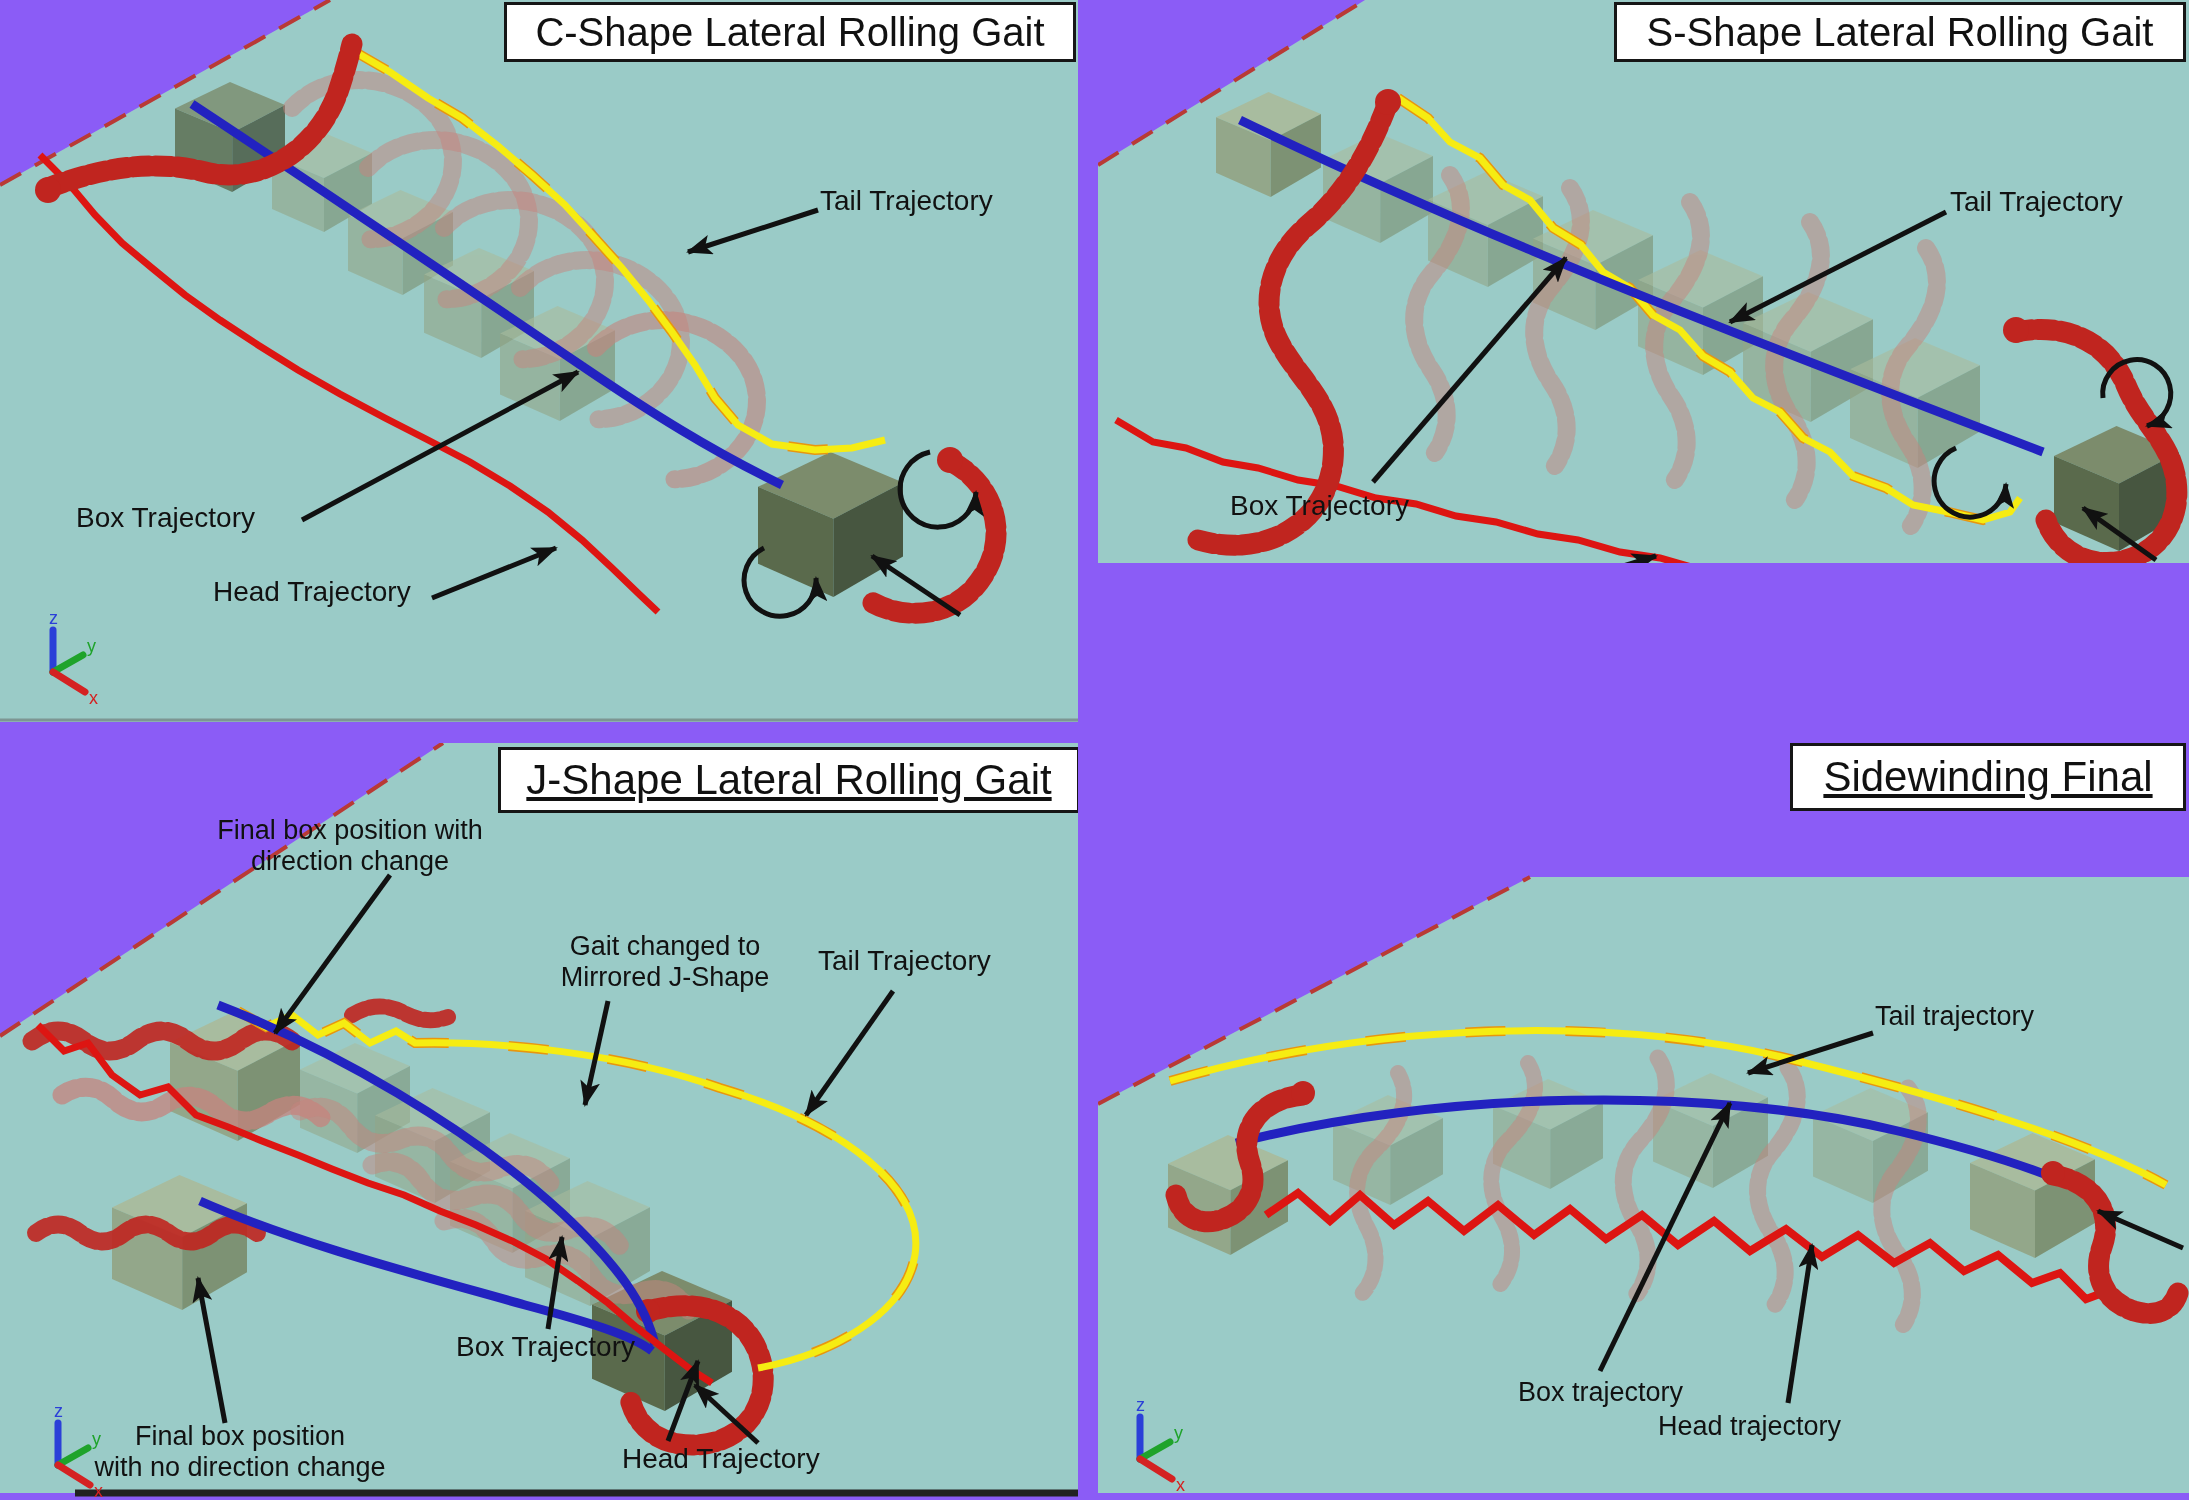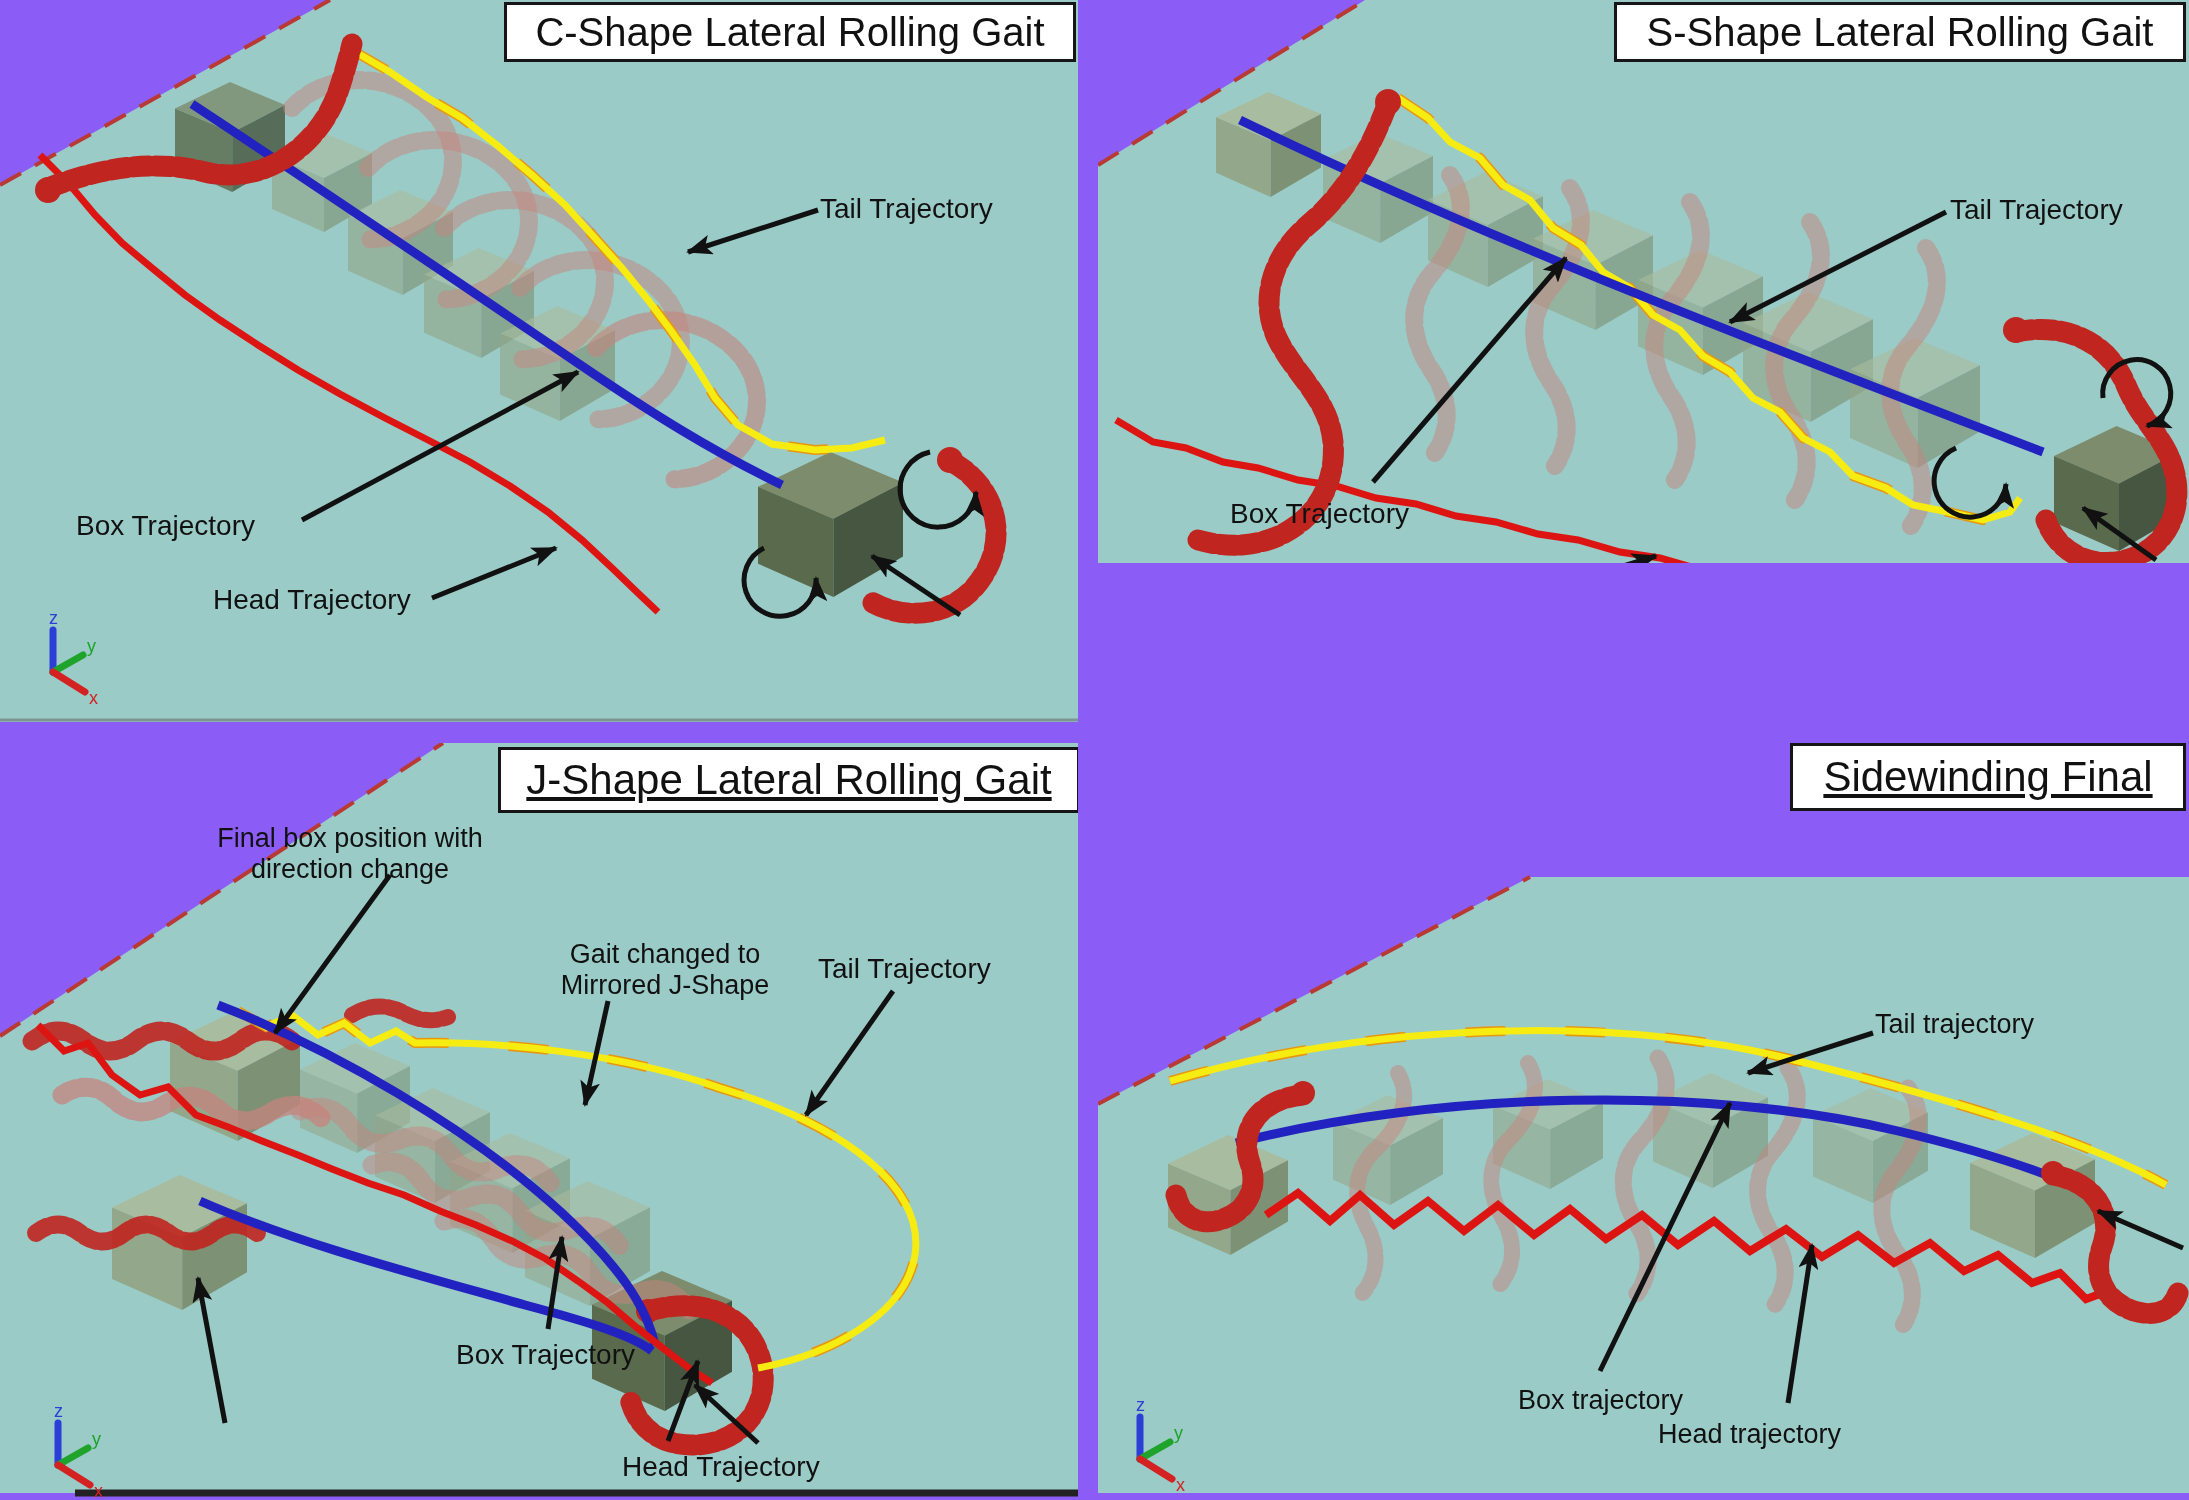--- a/index.html
+++ b/index.html
@@ -4,21 +4,21 @@
 <style>
   html,body{margin:0;padding:0;background:#fff;}
   body{font-family:"Liberation Sans","DejaVu Sans",sans-serif;color:#111;}
   .figure{position:relative;width:2189px;height:1500px;background:#8b5cf6;overflow:hidden;padding-left:7px;}
   .panel{position:absolute;overflow:hidden;}
   .panel svg.scene{position:absolute;left:0;top:0;}
   .title-box{position:absolute;background:#fff;border:3px solid #161616;display:flex;align-items:center;justify-content:center;white-space:nowrap;z-index:6;}
   .title-box span{display:block;}
   .t40{font-size:40px;}
   .t42{font-size:42px;text-decoration:underline;}
-  .anno{position:absolute;font-size:28px;line-height:1.15;color:#111;white-space:nowrap;z-index:5;margin-top:8px;}
+  .anno{position:absolute;font-size:28px;line-height:1.15;color:#111;white-space:nowrap;z-index:5;}
   .anno.center{white-space:normal;text-align:center;font-size:27px;}
   .anno.center span{display:block;}
   .hidden-defs{position:absolute;width:0;height:0;overflow:hidden;}
 </style>
 </head>
 <body>
 
 <svg class="hidden-defs" aria-hidden="true">
   <defs>
     <marker id="ah" viewBox="0 0 26 20" refX="24" refY="10" markerWidth="26" markerHeight="20" markerUnits="userSpaceOnUse" orient="auto-start-reverse">
@@ -191,20 +191,24 @@
       <span>Gait changed to</span>
       <span>Mirrored J-Shape</span>
     </div>
     <div class="anno center" style="left:200px;top:72px;width:300px;">
       <span>Final box position with</span>
       <span>direction change</span>
     </div>
     <div class="anno" style="left:818px;top:202px;">Tail Trajectory</div>
     <div class="anno" style="left:456px;top:588px;">Box Trajectory</div>
     <div class="anno" style="left:622px;top:700px;">Head Trajectory</div>
+    <div class="anno center" style="left:70px;top:678px;width:340px;">
+      <span>Final box position</span>
+      <span>with no direction change</span>
+    </div>
   </section>
 
   <section class="panel" style="left:1098px;top:743px;width:1091px;height:757px;">
     <svg class="scene" width="1091" height="757" viewBox="0 0 1091 757">
       <polygon points="0,361 432,134 1091,134 1091,750 0,750" fill="#9acbc7"></polygon>
       <line x1="0" y1="361" x2="432" y2="134" stroke="#b93a35" stroke-width="4" stroke-dasharray="24 16"></line>
 
       <use href="#boxSage" transform="translate(70,392) scale(1.2)" opacity="0.95"></use>
       <use href="#boxSage" transform="translate(235,352) scale(1.1)" opacity="0.55"></use>
       <use href="#boxSage" transform="translate(395,336) scale(1.1)" opacity="0.55"></use>

